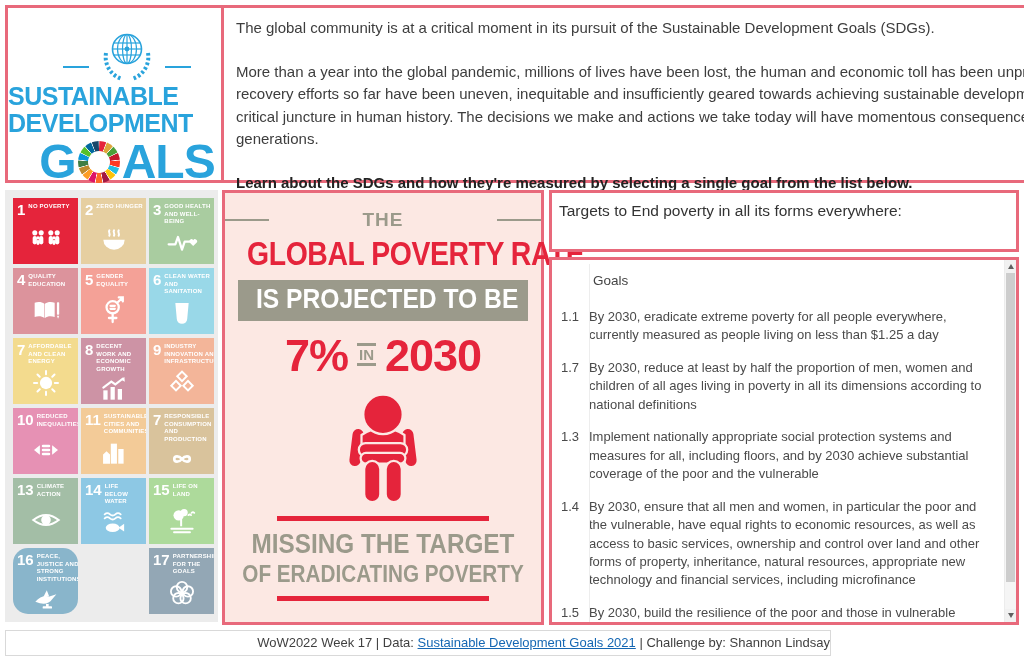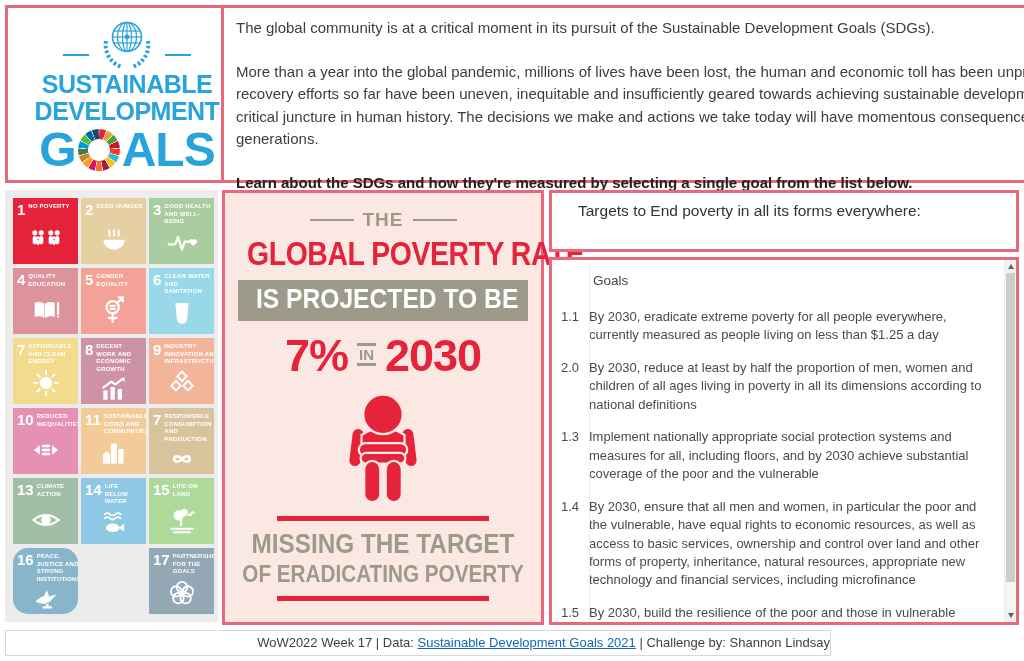--- a/index.html
+++ b/index.html
@@ -5,21 +5,21 @@
   * { box-sizing: border-box; }
   html,body { margin:0; padding:0; }
   body {
     width:1024px; height:661px; position:relative; background:#ffffff;
     font-family:"Liberation Sans", sans-serif; overflow:hidden;
     --pink:#e8697b; --red:#e5243b; --olive:#9b9a8b; --pinkbg:#fce8e3; --blue:#29a3dc;
   }
   .card { position:absolute; background:#fff; border:3px solid var(--pink); }
 
   
-  #logo-card { left:5px; top:5px; width:244px; height:178px; text-align:center; padding-top:5px; }
+  #logo-card { left:5px; top:5px; width:244px; height:178px; padding-top:17px; }
   #emblem-row { display:flex; align-items:center; justify-content:center; gap:7px; }
   .emblem-dash { width:26px; height:2px; background:var(--blue); margin-top:26px; }
   #un-emblem svg { width:62px; height:58px; display:block; }
   .logo-line { color:var(--blue); font-weight:bold; font-size:25px; line-height:1.08; letter-spacing:-0.5px; }
   .goals-line { display:flex; justify-content:center; align-items:center; color:var(--blue);
                 font-weight:bold; font-size:48px; line-height:1; letter-spacing:-1px; margin-top:1px; }
   .wheel { width:42px; height:42px; border-radius:50%; position:relative; margin:0 2px; flex:none; }
   .wheel::after { content:""; position:absolute; inset:10px; background:#fff; border-radius:50%; }
 
   
@@ -32,37 +32,37 @@
   #tiles-grid { display:grid; grid-template-columns:repeat(3,65px); grid-auto-rows:66px; gap:4px 3px; }
   .tile { display:flex; flex-direction:column; padding:4px 3px 3px 4px; overflow:hidden; }
   .tile-head { display:flex; gap:3px; align-items:flex-start; color:#fff; }
   .tile-num { font-size:15px; font-weight:bold; line-height:1; flex:none; }
   .tile-label { font-size:6px; font-weight:bold; line-height:1.25; letter-spacing:.2px; padding-top:1px; }
   .tile-icon { flex:1; display:flex; align-items:center; justify-content:center; }
   .tile-icon svg { width:36px; height:32px; }
 
   
   #info-card { left:222px; top:190px; width:322px; height:435px; background:var(--pinkbg); text-align:center; }
-  .ig-the { display:flex; align-items:center; justify-content:center; gap:9px; margin-top:16px;
+  .ig-the { display:flex; align-items:center; justify-content:space-between; gap:9px; margin-top:16px;
             color:var(--olive); font-weight:bold; font-size:19px; letter-spacing:1px; }
   .ig-the .dash { width:44px; height:2px; background:var(--olive); }
   .ig-headline { font-size:33px; font-weight:bold; color:var(--red); white-space:nowrap;
                  transform:scaleX(.86); letter-spacing:-0.5px; margin-top:4px; }
   .ig-band { margin:7px 13px 0; background:var(--olive); color:#fff; padding:3px 0 6px; }
   .ig-band span { display:inline-block; font-weight:bold; font-size:28px; transform:scaleX(.88); white-space:nowrap; }
   .ig-stat { margin-top:9px; font-size:45px; font-weight:bold; color:var(--red); letter-spacing:-1px; }
   .ig-in { display:inline-block; font-size:15px; color:var(--olive); border-top:3px solid var(--olive);
            border-bottom:3px solid var(--olive); padding:0 2px; margin:0 9px; vertical-align:11px; letter-spacing:0; }
   #person-icon svg { width:94px; height:112px; margin-top:10px; }
   .ig-rule { width:212px; height:5px; background:var(--red); margin:8px auto; }
   .ig-note1 { font-size:27px; font-weight:bold; color:var(--olive); transform:scaleX(.9); white-space:nowrap; }
   .ig-note2 { font-size:23px; font-weight:bold; color:var(--olive); transform:scaleX(.9); white-space:nowrap; margin-top:1px; }
 
   
-  #targets-title-card { left:549px; top:190px; width:470px; height:62px; padding:9px 26px; }
+  #targets-title-card { left:549px; top:190px; width:470px; height:62px; padding:9px 7px; }
   #targets-title-card div { font-size:15.5px; color:#333; }
   #table-card { left:549px; top:257px; width:470px; height:368px; overflow:hidden; }
   #table-body { position:absolute; left:0; right:12px; top:0; bottom:0; padding:4px 6px 0 7px; overflow:hidden; }
   #colsep { position:absolute; left:37px; top:4px; bottom:0; width:1px; background:#ededed; }
   .thead { font-size:13.5px; color:#444; padding:9px 0 13px 34px; }
   .trow { display:flex; font-size:13px; color:#4a4a4a; line-height:1.42; padding:7px 2px 7px 0; }
   .tnum { width:30px; flex:none; padding-left:2px; }
   .ttext { flex:1; }
 
   
@@ -427,21 +427,21 @@
 <div class="card" id="table-card">
   <div id="table-body">
     <div id="colsep"></div>
     <div class="thead">Goals</div>
     <div id="table-rows">
         <div class="trow">
           <span class="tnum">1.1</span>
           <span class="ttext">By 2030, eradicate extreme poverty for all people everywhere, currently measured as people living on less than $1.25 a day</span>
         </div>
         <div class="trow">
-          <span class="tnum">2.0</span>
+          <span class="tnum">1.7</span>
           <span class="ttext">By 2030, reduce at least by half the proportion of men, women and children of all ages living in poverty in all its dimensions according to national definitions</span>
         </div>
         <div class="trow">
           <span class="tnum">1.3</span>
           <span class="ttext">Implement nationally appropriate social protection systems and measures for all, including floors, and by 2030 achieve substantial coverage of the poor and the vulnerable</span>
         </div>
         <div class="trow">
           <span class="tnum">1.4</span>
           <span class="ttext">By 2030, ensure that all men and women, in particular the poor and the vulnerable, have equal rights to economic resources, as well as access to basic services, ownership and control over land and other forms of property, inheritance, natural resources, appropriate new technology and financial services, including microfinance</span>
         </div>

